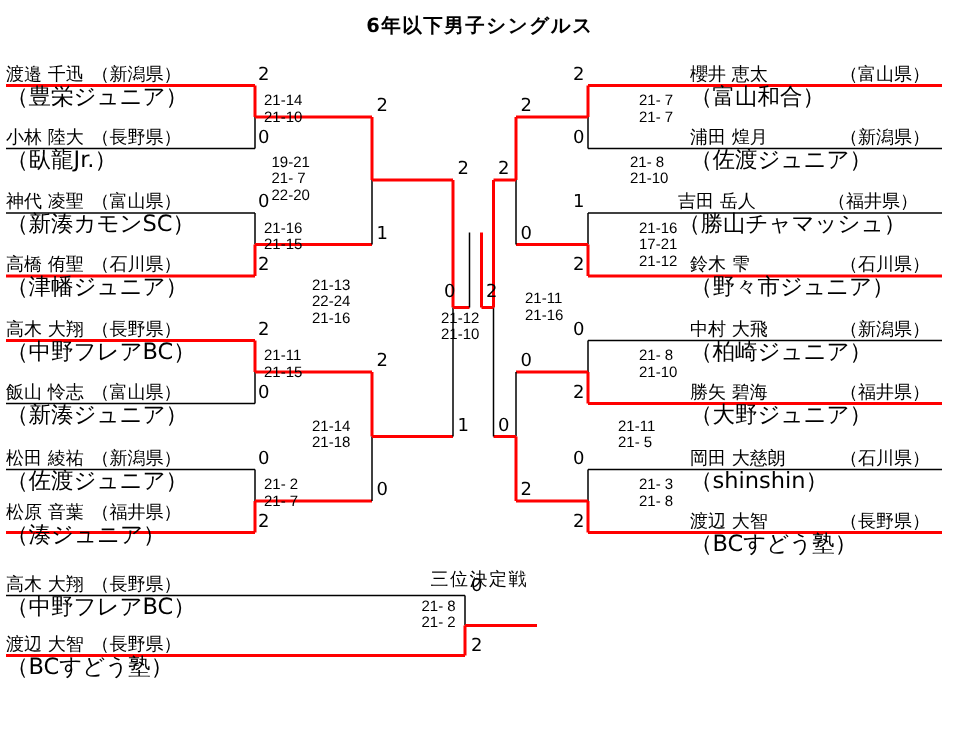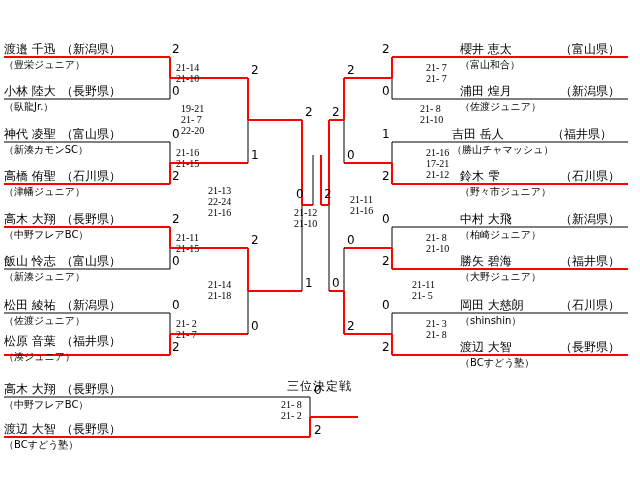--- a/index.html
+++ b/index.html
@@ -6,30 +6,31 @@
   html,body{background:#fff;color:#000;font-family:"DejaVu Sans","Liberation Sans",sans-serif}
   #stage{position:relative;width:640px;height:493px;background:#fff;overflow:hidden}
   #lines{position:absolute;left:0;top:0}
   .bk{stroke:var(--bk,#000);stroke-width:1;fill:none}
   .rd{stroke:var(--rd,#f00);stroke-width:2;fill:none}
   .title{position:absolute;left:0;top:8px;width:100%;text-align:center;font-size:13px;font-weight:bold;letter-spacing:1px}
   .e{position:absolute;white-space:nowrap}
   .nr{position:relative;font-size:12px;line-height:13px;height:13px}
   .pf{position:absolute;left:57px;top:0}
   .e.r .pf{left:100px}
-  .cl{font-size:10px;line-height:11px;margin-top:3px}
-  .s{position:absolute;font-family:Liberation Serif, serif;font-size:10px;line-height:11px;white-space:pre}
+  .cl{font-size:15px;line-height:11px;margin-top:3px}
+  .s{position:absolute;font-family:Liberation Sans, sans-serif;font-size:10px;line-height:11px;white-space:pre}
   .d{position:absolute;font-size:12px;line-height:13px}
   .lbl{position:absolute;font-size:12px;font-weight:normal;letter-spacing:1px}
 </style>
 </head>
 <body>
 
 <div id="stage">
 
+  <div class="title">6年以下男子シングルス</div>
 
   <svg id="lines" width="640" height="493" viewBox="0 0 640 493">
 
     <line x1="4" y1="57" x2="170" y2="57" class="rd"></line>
     <line x1="4" y1="99" x2="170" y2="99" class="bk"></line>
     <line x1="170" y1="57" x2="170" y2="78" class="rd"></line>
     <line x1="170" y1="78" x2="170" y2="99" class="bk"></line>
     <line x1="170" y1="78" x2="248" y2="78" class="rd"></line>
     <line x1="4" y1="142" x2="170" y2="142" class="bk"></line>
     <line x1="4" y1="184" x2="170" y2="184" class="rd"></line>

